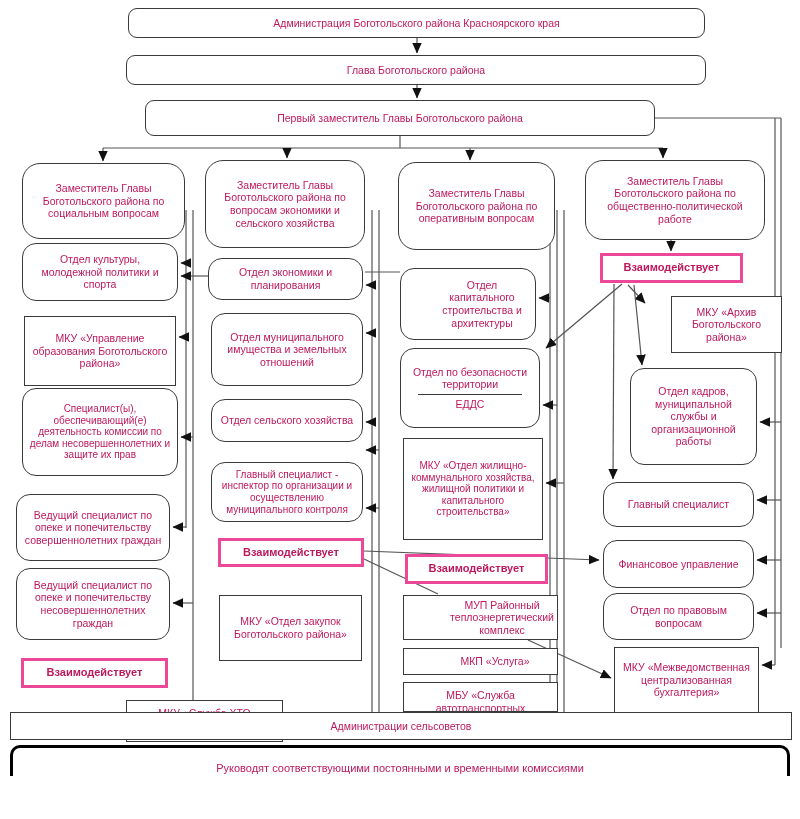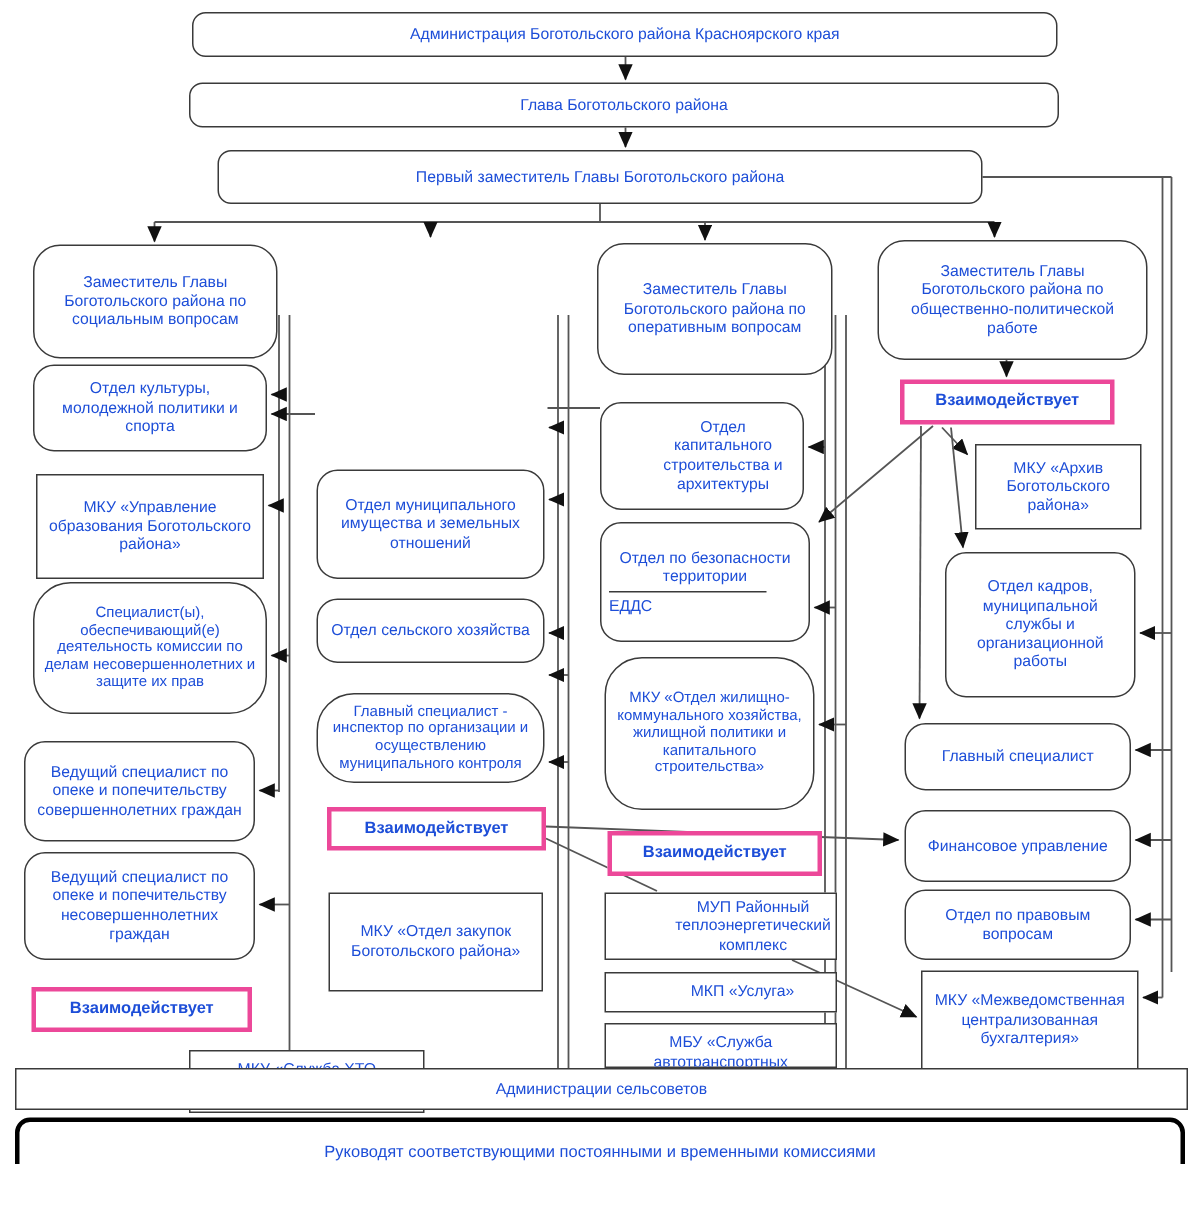--- a/index.html
+++ b/index.html
@@ -1,28 +1,28 @@
 <!DOCTYPE html>
 <html><head>
 <meta charset="utf-8">
 <style>
   html,body{margin:0;padding:0;background:#fff;}
   #canvas{position:relative;width:800px;height:776px;background:#fff;overflow:hidden;
-          font-family:"Liberation Sans","DejaVu Sans",sans-serif;color:#1d4ed8;}
+          font-family:"Liberation Sans","DejaVu Sans",sans-serif;color:#be185d;}
   svg.wires{position:absolute;left:0;top:0;z-index:1;}
   .box{position:absolute;z-index:2;background:#fff;border:1px solid #3a3a3a;
        display:flex;align-items:center;justify-content:center;text-align:center;
        font-size:10.5px;line-height:1.2;padding:2px 5px;box-sizing:border-box;}
   .round{border-radius:14px;}
   .r8{border-radius:9px;}
   .r18{border-radius:18px;}
   .boldbox{border:3px solid #ec4899;font-weight:bold;font-size:11px;}
   .clip{overflow:hidden;align-items:flex-start;padding-top:6px;}
-  .small{font-size:10px;line-height:1.16;border-radius:25px;}
-  .stack{display:flex;flex-direction:column;align-items:flex-start;width:100%;}
+  .small{font-size:10px;line-height:1.16;}
+  .stack{display:flex;flex-direction:column;align-items:center;width:100%;}
   .divider{width:82%;border-top:1px solid #3a3a3a;margin:3px 0;}
   
   #top-admin{left:128px;top:8px;width:577px;height:30px;}
   #top-head{left:126px;top:55px;width:580px;height:30px;}
   #top-first{left:145px;top:100px;width:510px;height:36px;}
   #d1{left:22px;top:163px;width:163px;height:76px;}
   #d2{left:205px;top:160px;width:160px;height:88px;}
   #d3{left:398px;top:162px;width:157px;height:88px;}
   #d4{left:585px;top:160px;width:180px;height:80px;}
   #c1a{left:22px;top:243px;width:156px;height:58px;}
@@ -39,21 +39,21 @@
   #c2f{left:219px;top:595px;width:143px;height:66px;}
   #c2g{left:126px;top:700px;width:157px;height:42px;}
   #c3a{left:400px;top:268px;width:136px;height:72px;padding-left:33px;}
   #c3b{left:400px;top:348px;width:140px;height:80px;}
   #c3c{left:403px;top:438px;width:140px;height:102px;}
   #c3d{left:405px;top:554px;width:143px;height:30px;}
   #c3e{left:403px;top:595px;width:155px;height:45px;padding-left:48px;}
   #c3f{left:403px;top:648px;width:155px;height:27px;padding-left:34px;}
   #c3g{left:403px;top:682px;width:155px;height:30px;}
   #c4a{left:600px;top:253px;width:143px;height:30px;}
-  #c4b{left:650px;top:296px;width:111px;height:57px;justify-content:center;}
+  #c4b{left:671px;top:296px;width:111px;height:57px;justify-content:center;}
   #c4c{left:630px;top:368px;width:127px;height:97px;}
   #c4d{left:603px;top:482px;width:151px;height:45px;}
   #c4e{left:603px;top:540px;width:151px;height:48px;}
   #c4f{left:603px;top:593px;width:151px;height:47px;}
   #c4g{left:614px;top:647px;width:145px;height:66px;}
   #band{left:10px;top:712px;width:782px;height:28px;z-index:3;}
   #final{left:10px;top:745px;width:780px;height:48px;z-index:3;border:3px solid #000;border-radius:10px;font-size:11px;}
 </style>
 </head>
 <body>
@@ -134,20 +134,23 @@
   <div class="box r8" id="top-head">
       <span>Глава Боготольского района</span>
     </div>
   <div class="box r8" id="top-first">
       <span>Первый заместитель Главы Боготольского района</span>
     </div>
 
   <div class="box round r18" id="d1">
       <span>Заместитель Главы Боготольского района по социальным вопросам</span>
     </div>
+  <div class="box round r18" id="d2">
+      <span>Заместитель Главы Боготольского района по вопросам экономики и сельского хозяйства</span>
+    </div>
   <div class="box round r18" id="d3">
       <span>Заместитель Главы Боготольского района по оперативным вопросам</span>
     </div>
   <div class="box round" id="c1a">
       <span>Отдел культуры, молодежной политики и спорта</span>
     </div>
 
   <div class="box round r18" id="d4">
       <span>Заместитель Главы Боготольского района по общественно-политической работе</span>
     </div>
@@ -160,20 +163,23 @@
   <div class="box round" id="c1d">
       <span>Ведущий специалист по опеке и попечительству совершеннолетних граждан</span>
     </div>
   <div class="box round" id="c1e">
       <span>Ведущий специалист по опеке и попечительству несовершеннолетних граждан</span>
     </div>
   <div class="box boldbox" id="c1f">
       <span>Взаимодействует</span>
     </div>
 
+  <div class="box round" id="c2a">
+      <span>Отдел экономики и планирования</span>
+    </div>
   <div class="box round" id="c2b">
       <span>Отдел муниципального имущества и земельных отношений</span>
     </div>
   <div class="box round" id="c2c">
       <span>Отдел сельского хозяйства</span>
     </div>
   <div class="box round small" id="c2d">
       <span>Главный специалист - инспектор по организации и осуществлению муниципального контроля</span>
     </div>
   <div class="box boldbox" id="c2e">

